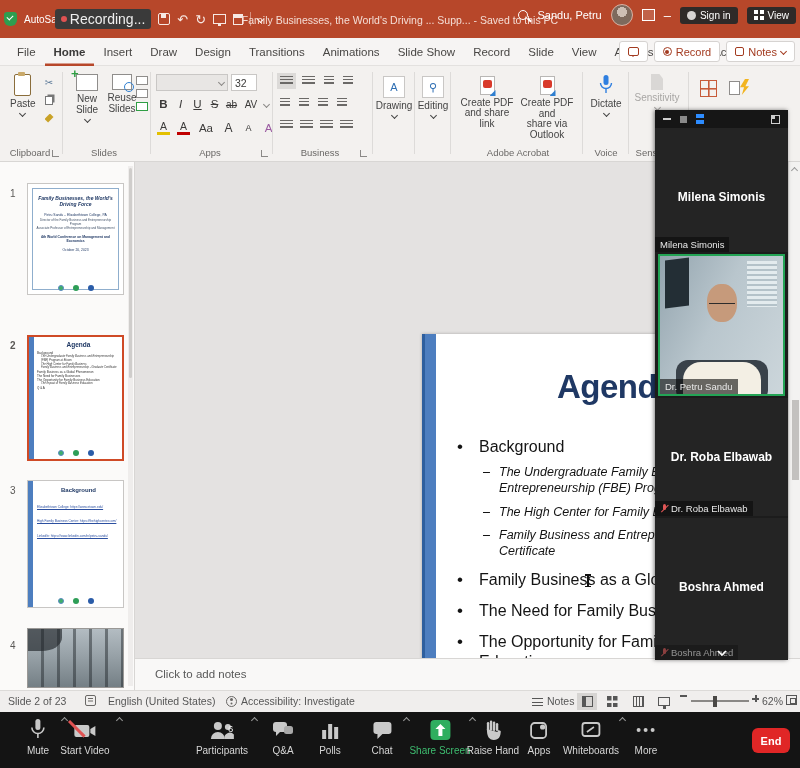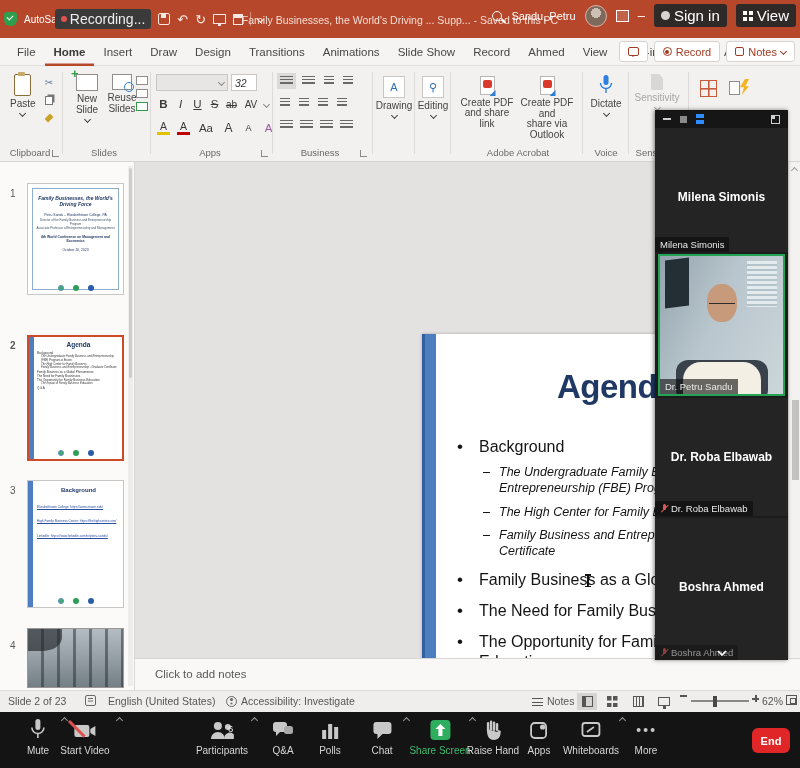--- a/index.html
+++ b/index.html
@@ -21,21 +21,21 @@
   .mon-ic { width:13px; height:10px; border:1.3px solid #f7e8e3; position:relative; }
   .mon-ic::after { content:""; position:absolute; left:4px; bottom:-3px; width:3px; height:2px; background:#f7e8e3; }
   .flag-ic { width:10px; height:11px; border:1.3px solid #f7e8e3; border-top-width:4px; }
   .qat-sep { width:1px; height:14px; background:rgba(255,255,255,.4); }
   .doc-title { position:absolute; left:0; top:14px; width:800px; text-align:center; font-size:10.5px; color:#f4ddd5; z-index:1; }
   .tb-right { position:absolute; right:4px; top:4px; display:flex; align-items:center; gap:9px; font-size:11px; z-index:3; }
   .mag { width:10px; height:10px; border:1.6px solid #fff; border-radius:50%; position:relative; }
   .mag::after { content:""; position:absolute; left:8px; top:8px; width:5px; height:1.6px; background:#fff; transform:rotate(45deg); }
   .avatar { width:22px; height:22px; border-radius:50%; background:radial-gradient(circle at 50% 35%, #cdbfb4 0 30%, #7d6a5d 31% 100%); border:1px solid #d9b2a4; }
   .winsw { width:13px; height:12px; border:1.3px solid #fff; position:relative; background:rgba(255,255,255,.15); }
-  .dark-pill { display:flex; align-items:center; gap:4px; background:#2f2a28; border-radius:3px; padding:3px 7px; color:#fff; font-size:15px; }
+  .dark-pill { display:flex; align-items:center; gap:4px; background:#2f2a28; border-radius:3px; padding:3px 7px; color:#fff; font-size:10px; }
   .pill-dot { width:9px; height:9px; border-radius:50%; background:#d8d4d2; }
   .pill-grid { width:10px; height:10px; background:
      linear-gradient(#fff,#fff) 0 0/4px 4px no-repeat,
      linear-gradient(#fff,#fff) 6px 0/4px 4px no-repeat,
      linear-gradient(#fff,#fff) 0 6px/4px 4px no-repeat,
      linear-gradient(#fff,#fff) 6px 6px/4px 4px no-repeat; }
 
   
   .banner { position:absolute; left:287px; top:2px; height:24px; display:flex; z-index:5; font-size:11px; }
   .banner-green { background:#23b357; color:#fff; font-weight:bold; display:flex; align-items:center; padding:0 11px; }
@@ -63,21 +63,21 @@
   .clip-ic::before { content:""; position:absolute; left:3px; top:-3px; width:7px; height:4px; background:#c9a96a; border-radius:1px; }
   .mini { width:14px; height:12px; display:flex; align-items:center; justify-content:center; color:#5c7a99; }
   .copy-ic { width:8px; height:9px; border:1.2px solid #777; background:#fff; box-shadow:2px -2px 0 -0.5px #777; }
   .brush-ic { width:9px; height:9px; background:#c9a227; clip-path:polygon(0 60%, 60% 0, 100% 40%, 40% 100%); }
   .newslide-ic { width:22px; height:17px; border:1.2px solid #8f8d8b; background:#fff; position:relative; }
   .newslide-ic::before { content:"+"; position:absolute; left:-6px; top:-9px; color:#2f9e44; font-size:13px; font-weight:bold; }
   .reuse-ic { width:20px; height:16px; border:1.2px solid #8f8d8b; background:#fff; position:relative; }
   .reuse-ic::after { content:""; position:absolute; right:-3px; bottom:-3px; width:8px; height:8px; border:1.6px solid #2f7fd0; border-radius:50%; }
   .smallstack { position:absolute; display:flex; flex-direction:column; gap:4px; }
   .ss-ic { width:12px; height:9px; border:1px solid #8f8d8b; background:#fff; }
-  .fontbox { position:absolute; background:#e8e6e4; border:1px solid #c9c7c5; height:17px;font-style:italic; }
+  .fontbox { position:absolute; background:#e8e6e4; border:1px solid #c9c7c5; height:17px; }
   .fletter { display:inline-flex; width:13px; justify-content:center; font-size:11.5px; color:#3b3a39; }
   .licon { width:13px; height:10px; background:repeating-linear-gradient(#6b6967 0 1.2px, transparent 1.2px 3.2px); }
   .licon.sm { width:10px; }
   .box-ic { width:22px; height:22px; border:1px solid #c9c7c5; background:#fff; display:flex; align-items:center; justify-content:center; color:#2f6fb3; font-size:11px; }
   .pdf-ic { width:15px; height:19px; background:#fff; border:1px solid #b9b7b5; position:relative; }
   .pdf-ic::before { content:""; position:absolute; left:2px; top:3px; width:9px; height:8px; background:#d93a2b; border-radius:2px; }
   .pdf-ic::after { content:""; position:absolute; right:-2px; bottom:-2px; width:6px; height:6px; background:#2f7fd0; clip-path:polygon(0 100%, 100% 0, 100% 100%); }
   .mic-blue { color:#2f7fe0; }
   .sens-ic { width:12px; height:16px; background:#d9d7d5; clip-path:polygon(0 0, 70% 0, 100% 30%, 100% 100%, 0 100%); }
   .ogrid { width:17px; height:17px; border:1.6px solid #c75b39; background:
@@ -248,21 +248,21 @@
     <div class="tabs">
       <span class="tab">File</span>
       <span class="tab active">Home</span>
       <span class="tab">Insert</span>
       <span class="tab">Draw</span>
       <span class="tab">Design</span>
       <span class="tab">Transitions</span>
       <span class="tab">Animations</span>
       <span class="tab">Slide Show</span>
       <span class="tab">Record</span>
-      <span class="tab">Ahmed</span>
+      <span class="tab">Slide</span>
       <span class="tab">View</span>
       <span class="tab">Add-ins</span>
       <span class="tab">Help</span>
       <span class="tab">Acrobat</span>
     </div>
     <div class="tabs-right">
       <span class="tr-btn">
           <span class="cmt-ic"></span>
         </span>
       <span class="tr-btn">

